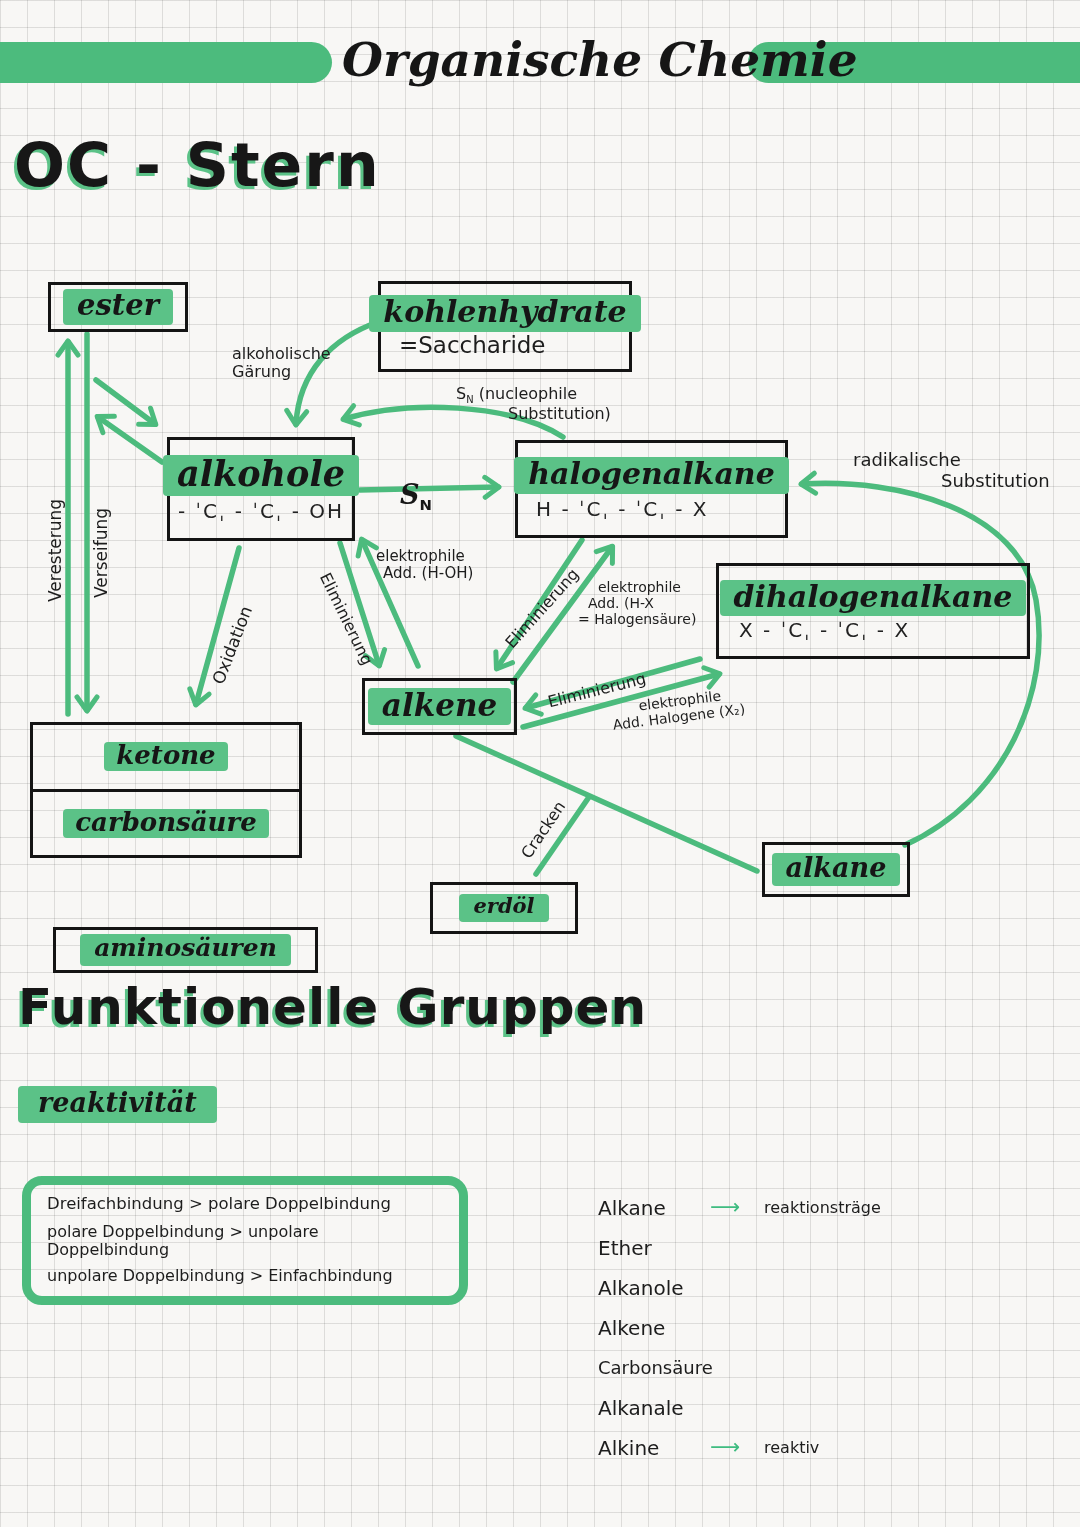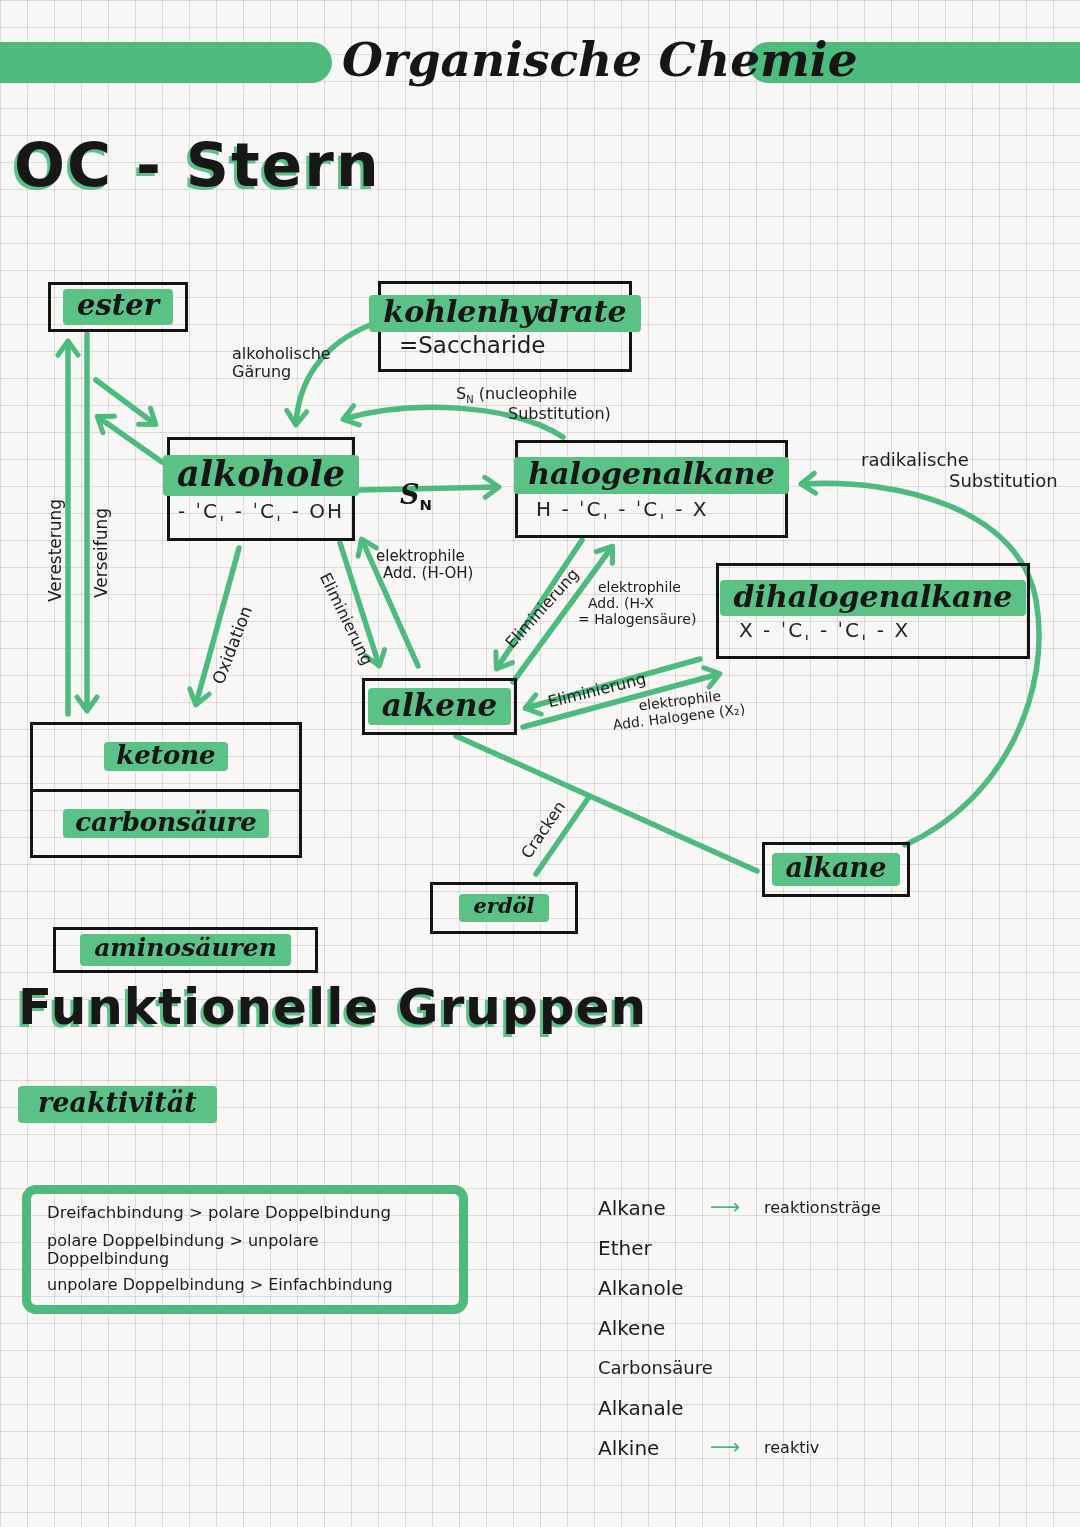--- a/index.html
+++ b/index.html
@@ -39,23 +39,23 @@
   }
   .formula { font-family:"DejaVu Sans", sans-serif; letter-spacing:2px; color:#222; white-space:nowrap; }
   sub { font-size:0.62em; }
   .banner-bar { position:absolute; z-index:2; height:41px; background:#4cbb7d; border-radius:22px; }
   .crow {
     flex:1; width:100%; display:flex; align-items:center; justify-content:center;
     border-bottom:3px solid #141414; box-sizing:border-box;
   }
   .crow:last-child { border-bottom:none; }
   .greenbox {
-    position:absolute; z-index:2; border:9px solid #4cbb7d; border-radius:14px;
+    position:absolute; z-index:2; border:9px solid #4cbb7d; border-radius:20px;
     box-sizing:border-box; display:flex; flex-direction:column;
-    justify-content:space-evenly; padding:2px 16px;margin-top:9px;
+    justify-content:space-evenly; padding:2px 16px;
   }
   .list-row { display:flex; align-items:center; height:40px; }
   .li-name { font-size:20px; width:112px; }
   .li-arrow { color:#3fbc80; font-size:21px; width:54px; }
   .li-note { font-size:16px; }
 </style>
 </head>
 <body>
 
 <div class="page">
@@ -153,21 +153,21 @@
 
   <div class="lbl hand" style="left:456px;top:385px;font-size:16px;">
     <div><span>S</span><sub>N</sub> <span>(nucleophile</span></div>
     <div style="padding-left:52px;">Substitution)</div>
   </div>
 
   <div class="lbl script" style="left:400px;top:479px;font-size:27px;font-weight:600;">
     <span>S</span><sub style="font-family:'DejaVu Sans',sans-serif;font-style:normal;font-size:0.55em;">N</sub>
   </div>
 
-  <div class="lbl hand" style="left:853px;top:450px;font-size:18px;margin-left:8px;">
+  <div class="lbl hand" style="left:853px;top:450px;font-size:18px;">
     <div>radikalische</div>
     <div style="padding-left:88px;">Substitution</div>
   </div>
 
   <div class="lbl hand rot" style="left:332px;top:570px;font-size:16px;transform:rotate(64deg);">Eliminierung</div>
 
   <div class="lbl hand" style="left:376px;top:548px;font-size:15px;">
     <div>elektrophile</div>
     <div style="padding-left:7px;">Add. (H-OH)</div>
   </div>

